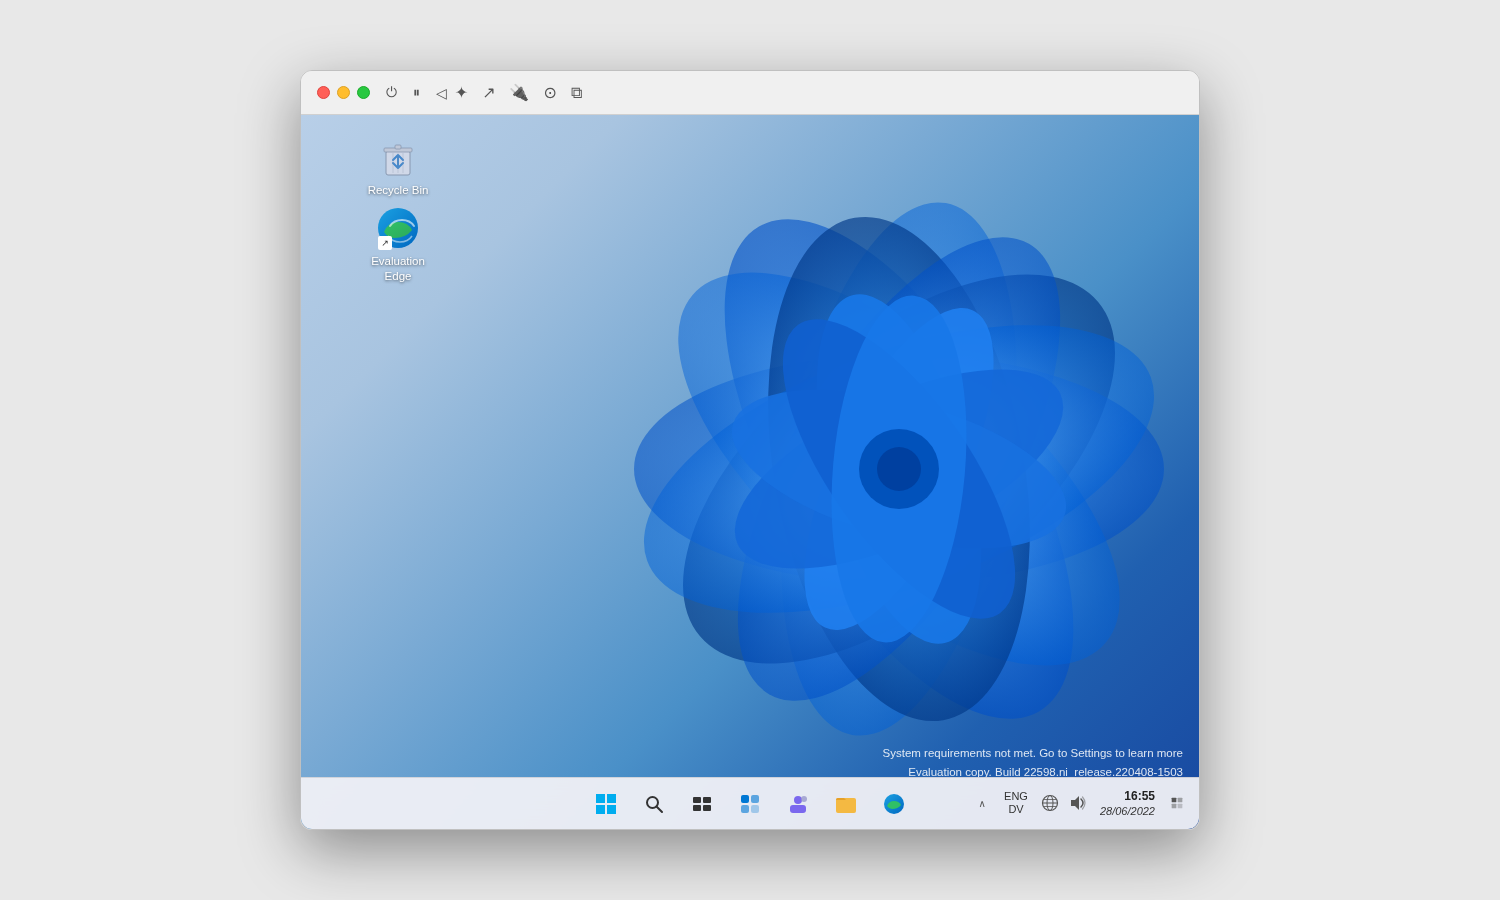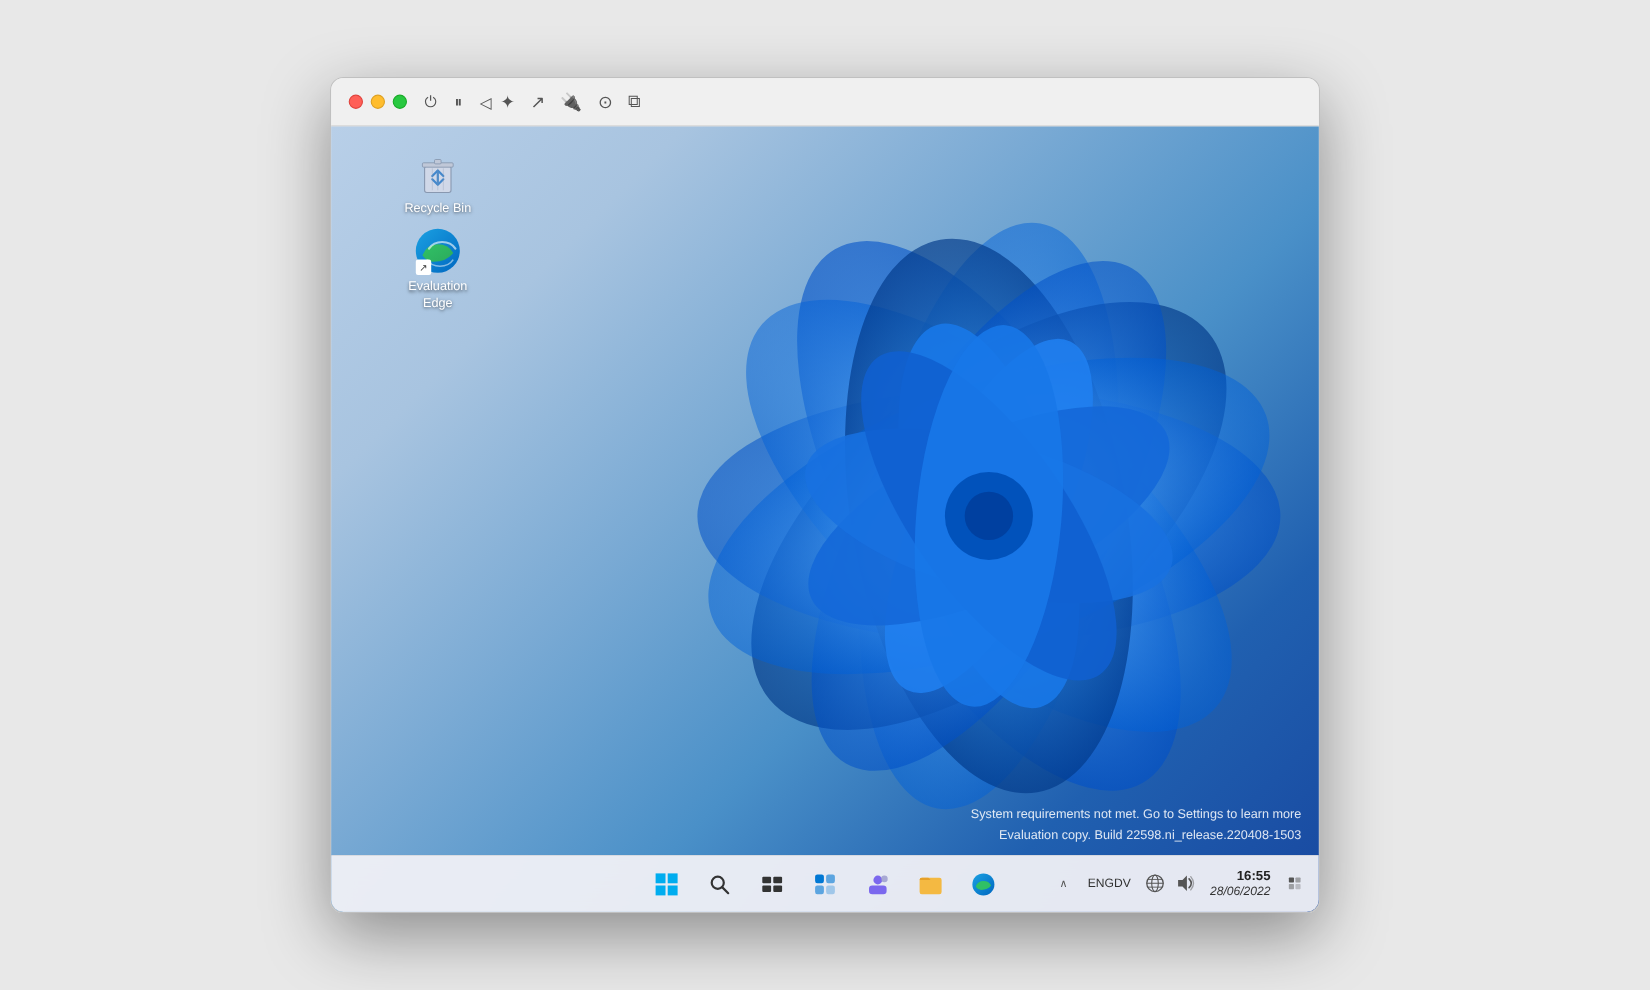--- a/index.html
+++ b/index.html
@@ -146,21 +146,21 @@
 
     
     .recycle-icon {
       width: 44px;
       height: 44px;
     }
 
     
     .watermark {
       position: absolute;
-      bottom: 60px;
+      bottom: 48px;
       right: 16px;
       text-align: right;
     }
 
     .watermark-line {
       font-size: 11.5px;
       color: rgba(255,255,255,0.85);
       line-height: 1.6;
     }
 
@@ -234,20 +234,21 @@
 
     .clock-date {
       font-size: 11px;
       color: #333;
       line-height: 1.3;
       font-style: italic;
     }
 
     .lang-area {
       display: flex;
+      flex-direction: column;
       align-items: center;
       font-size: 11px;
       color: #333;
       line-height: 1.2;
       cursor: pointer;
       padding: 2px 4px;
       border-radius: 4px;
     }
 
     .notification-icon {

